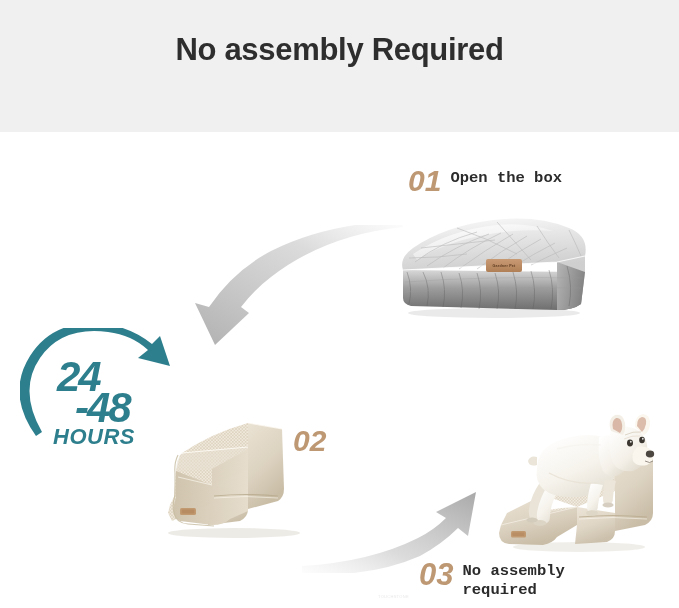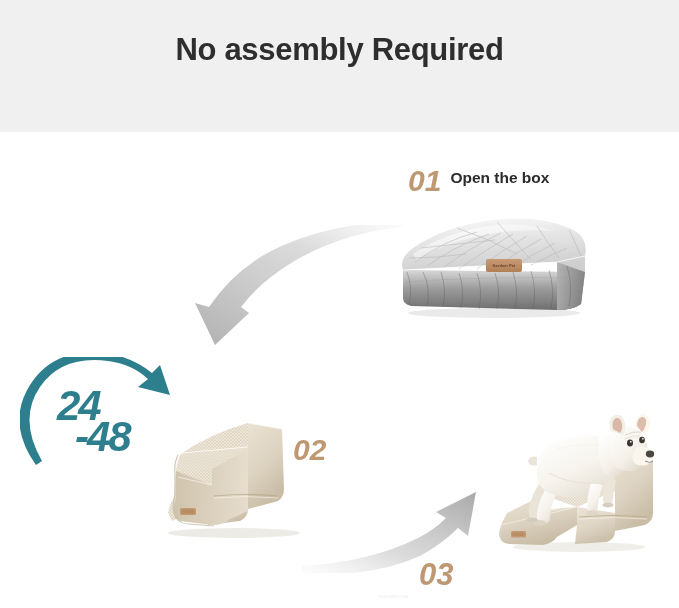--- a/index.html
+++ b/index.html
@@ -31,30 +31,31 @@
   .step-block{ position:absolute; display:flex; align-items:flex-start; }
   .step-num{
     font-size:30px; font-weight:bold; font-style:italic;
     color:#bd9873; line-height:1; letter-spacing:0px;
     flex:0 0 auto;
   }
   .step-text{
     font-size:15.5px; font-weight:bold; color:#2b2b2b;
     line-height:1.22; margin-left:9px; padding-top:3px;
     white-space:pre-line;
+    font-family:Liberation Mono, monospace;
   }
 
   #step-01{ left:408px; top:166px; }
-  #step-02{ left:293px; top:435px;text-align:right; }
+  #step-02{ left:293px; top:426px;text-align:right; }
   #step-03{ left:419px; top:559px;justify-content:center; }
   #step-03 .step-num{ font-size:31px; }
 
   
   #badge-2448{
-    position:absolute; left:20px; top:357px; width:165px; height:125px;
+    position:absolute; left:20px; top:328px; width:165px; height:125px;
   }
   #badge-2448 svg{ position:absolute; left:0; top:0; }
   .badge-txt{ position:absolute; color:#2e7f8d; font-weight:bold; font-style:italic; }
   #badge-24{ left:37px; top:25px; font-size:42px; letter-spacing:-2px; }
   #badge-48{ left:55px; top:56px; font-size:42px; letter-spacing:-2px; }
   #badge-hours{ left:33px; top:96px; font-size:22px; letter-spacing:0.5px; }
 
   
   #package-img{
     position:absolute; left:397px; top:214px; width:194px; height:104px;
@@ -195,20 +196,21 @@
              L118 30
              L150 38
              L140 8
              L132 16
              Q112 0 86 -4
              Q34 -10 10 28
              Q-14 66 16 108 Z" fill="#2e7f8d"></path>
   </svg>
   <div class="badge-txt" id="badge-24">24</div>
   <div class="badge-txt" id="badge-48">-48</div>
+  <div class="badge-txt" id="badge-hours">HOURS</div>
 </div>
 
 <div id="stairs-img">
   <svg width="160" height="145" viewBox="0 0 160 145" xmlns="http://www.w3.org/2000/svg">
     <defs>
       <pattern id="waffle" width="3.2" height="3.2" patternUnits="userSpaceOnUse">
         <rect width="3.2" height="3.2" fill="#f0e9dc"></rect>
         <rect width="1.6" height="1.6" fill="#ded3c0"></rect>
         <rect x="1.6" y="1.6" width="1.6" height="1.6" fill="#ded3c0"></rect>
       </pattern>
@@ -375,15 +377,17 @@
       <path d="M137 26 Q145 22 153 23" stroke="#e4dccf" stroke-width="0.8" fill="none"></path>
 
       <path d="M62 60 Q84 72 110 70" stroke="#e7e0d3" stroke-width="1.2" fill="none" opacity="0.8"></path>
       <path d="M70 36 Q92 30 114 32" stroke="#f7f4ee" stroke-width="1.3" fill="none" opacity="0.7"></path>
     </g>
   </svg>
 </div>
 
 <div class="step-block" id="step-03">
   <span class="step-num">03</span>
+  <span class="step-text">No assembly
+required</span>
 </div>
 
 <div id="watermark">TOUCHSTONE</div>
 
 </body></html>

